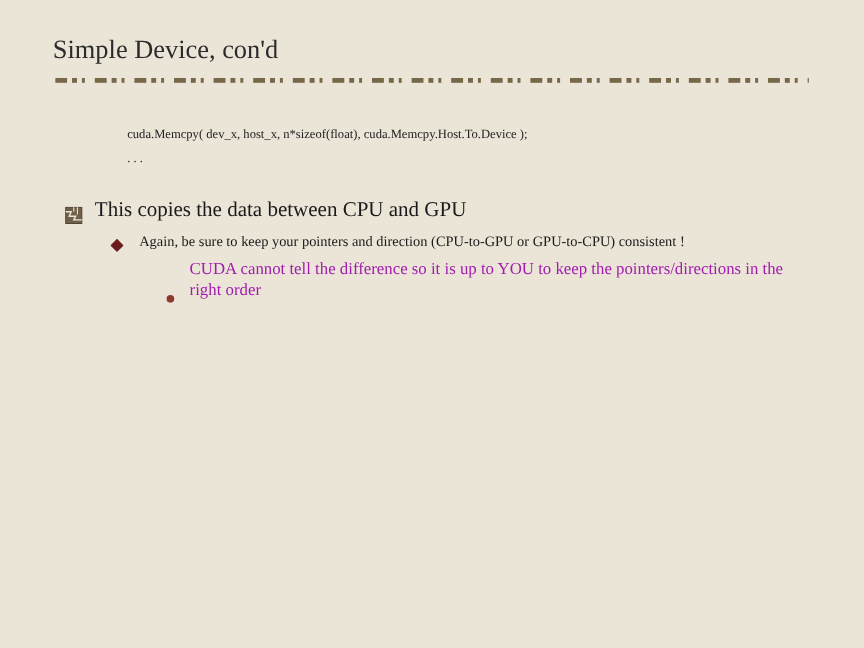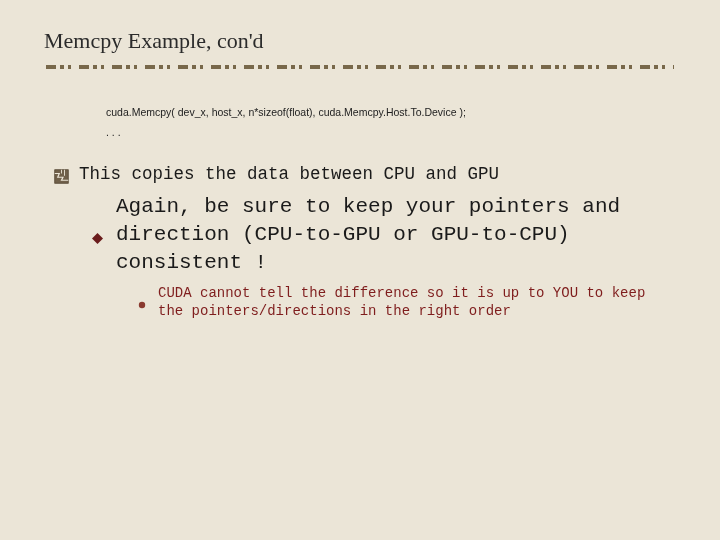--- a/index.html
+++ b/index.html
@@ -33,36 +33,35 @@
       #6b5a3a 22px, #6b5a3a 25px,
       transparent 25px, transparent 33px
     );
     background-size: 33px 5px;
     background-repeat: repeat-x;
     background-position: 0 1px;
     margin-bottom: 34px;
     opacity: 0.9;
   }
   .code-block {
-    font-family: Liberation Sans, sans-serif;
+    font-family: Liberation Serif, serif;
     font-size: 10.5px;
     color: #222;
     margin-left: 62px;
     line-height: 1.9;
     margin-bottom: 20px;
   }
   .code-line { white-space: pre; }
   .content {
     margin-left: 4px;
   }
   .row {
     display: flex;
-    align-items: center;
+    align-items: flex-end;
     margin-bottom: 6px;
-    font-family: Liberation Mono, monospace;
   }
   .l1 { margin-left: 6px; }
   .l2 { margin-left: 44px; }
   .l3 { margin-left: 90px; }
   .bullet-cracked {
     width: 17px;
     flex-shrink: 0;
     margin-top: 3px;
     margin-right: 8px;
   }
@@ -77,37 +76,37 @@
     flex-shrink: 0;
     margin-top: 6px;
     margin-right: 10px;
   }
   .text-l1 {
     font-size: 17.5px;
     color: #1a1a1a;
     line-height: 1.35;
   }
   .text-l2 {
-    font-size: 21px;
+    font-size: 12px;
     color: #1a1a1a;
     line-height: 1.35;
   }
   .text-l3 {
     font-size: 14px;
-    color: #7f1d1d;
+    color: #a21caf;
     line-height: 1.35;
   }
   svg { display: block; }
 </style>
 </head>
 <body>
 
 <div class="slide">
 
-  <div class="title">Memcpy Example, con'd</div>
+  <div class="title">Simple Device, con'd</div>
 
   <div class="divider"></div>
 
   <div class="code-block">
     <div class="code-line">cuda.Memcpy( dev_x, host_x, n*sizeof(float), cuda.Memcpy.Host.To.Device );</div>
     <div class="code-line">. . .</div>
   </div>
 
   <div class="content">
 

